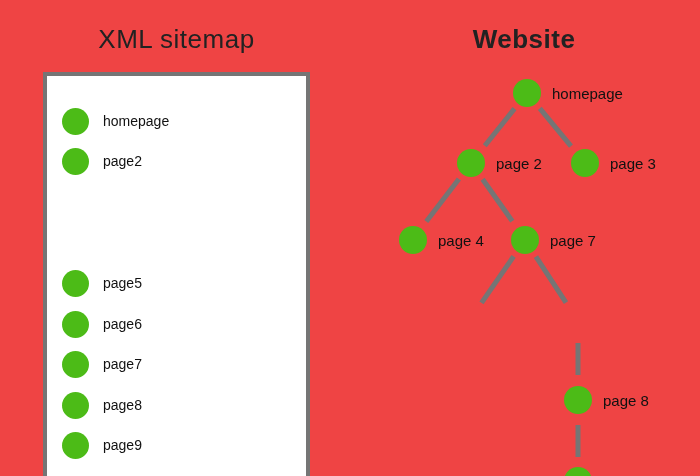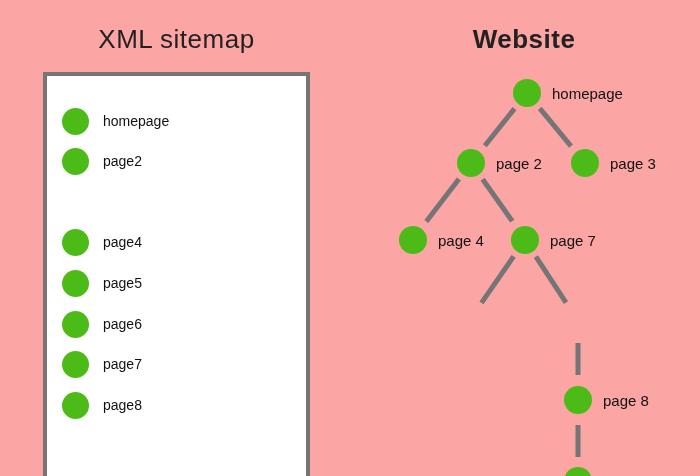--- a/index.html
+++ b/index.html
@@ -1,20 +1,20 @@
 <!DOCTYPE html>
 <html><head>
 <meta charset="utf-8">
 <style>
   html, body { margin: 0; padding: 0; background: #ffffff; }
   .canvas {
     position: relative;
     width: 700px;
     height: 476px;
-    background: #fca5a5;
+    background: #ef4444;
     overflow: hidden;
     font-family: "Liberation Sans", sans-serif;
     color: #1a1a1a;
   }
   .panel-title {
     position: absolute;
     top: 24px;
     font-size: 26px;
     font-weight: 400;
     color: #222222;
@@ -89,39 +89,39 @@
 
   <div class="sitemap-box">
     <div class="sitemap-item" style="top:31px">
       <span class="dot"></span>
       <span class="item-label">homepage</span>
     </div>
     <div class="sitemap-item" style="top:71px">
       <span class="dot"></span>
       <span class="item-label">page2</span>
     </div>
-    <div class="sitemap-item" style="top:152px">
-      <span class="dot"></span>
-      <span class="item-label">page4</span>
-    </div>
     <div class="sitemap-item" style="top:193px">
       <span class="dot"></span>
       <span class="item-label">page5</span>
     </div>
     <div class="sitemap-item" style="top:234px">
       <span class="dot"></span>
       <span class="item-label">page6</span>
     </div>
     <div class="sitemap-item" style="top:274px">
       <span class="dot"></span>
       <span class="item-label">page7</span>
     </div>
     <div class="sitemap-item" style="top:315px">
       <span class="dot"></span>
       <span class="item-label">page8</span>
+    </div>
+    <div class="sitemap-item" style="top:355px">
+      <span class="dot"></span>
+      <span class="item-label">page9</span>
     </div>
   </div>
 
   <svg class="edges" width="700" height="476" viewBox="0 0 700 476">
     <line x1="514.5" y1="108.6" x2="484.8" y2="145.8" stroke="#757575" stroke-width="5"></line>
     <line x1="539.8" y1="108.4" x2="571.0" y2="146.1" stroke="#757575" stroke-width="5"></line>
     <line x1="458.9" y1="178.9" x2="426.3" y2="221.5" stroke="#757575" stroke-width="5"></line>
     <line x1="482.6" y1="179.3" x2="512.3" y2="221.1" stroke="#757575" stroke-width="5"></line>
     <line x1="513.6" y1="256.4" x2="481.5" y2="302.9" stroke="#757575" stroke-width="5"></line>
     <line x1="535.9" y1="256.7" x2="566.0" y2="302.6" stroke="#757575" stroke-width="5"></line>

